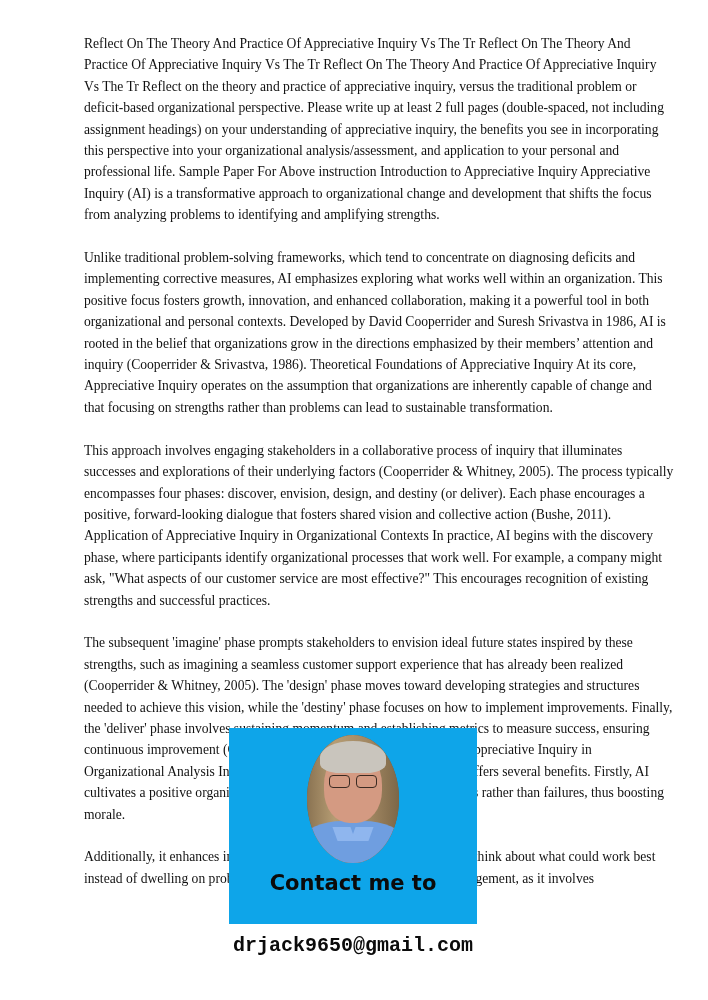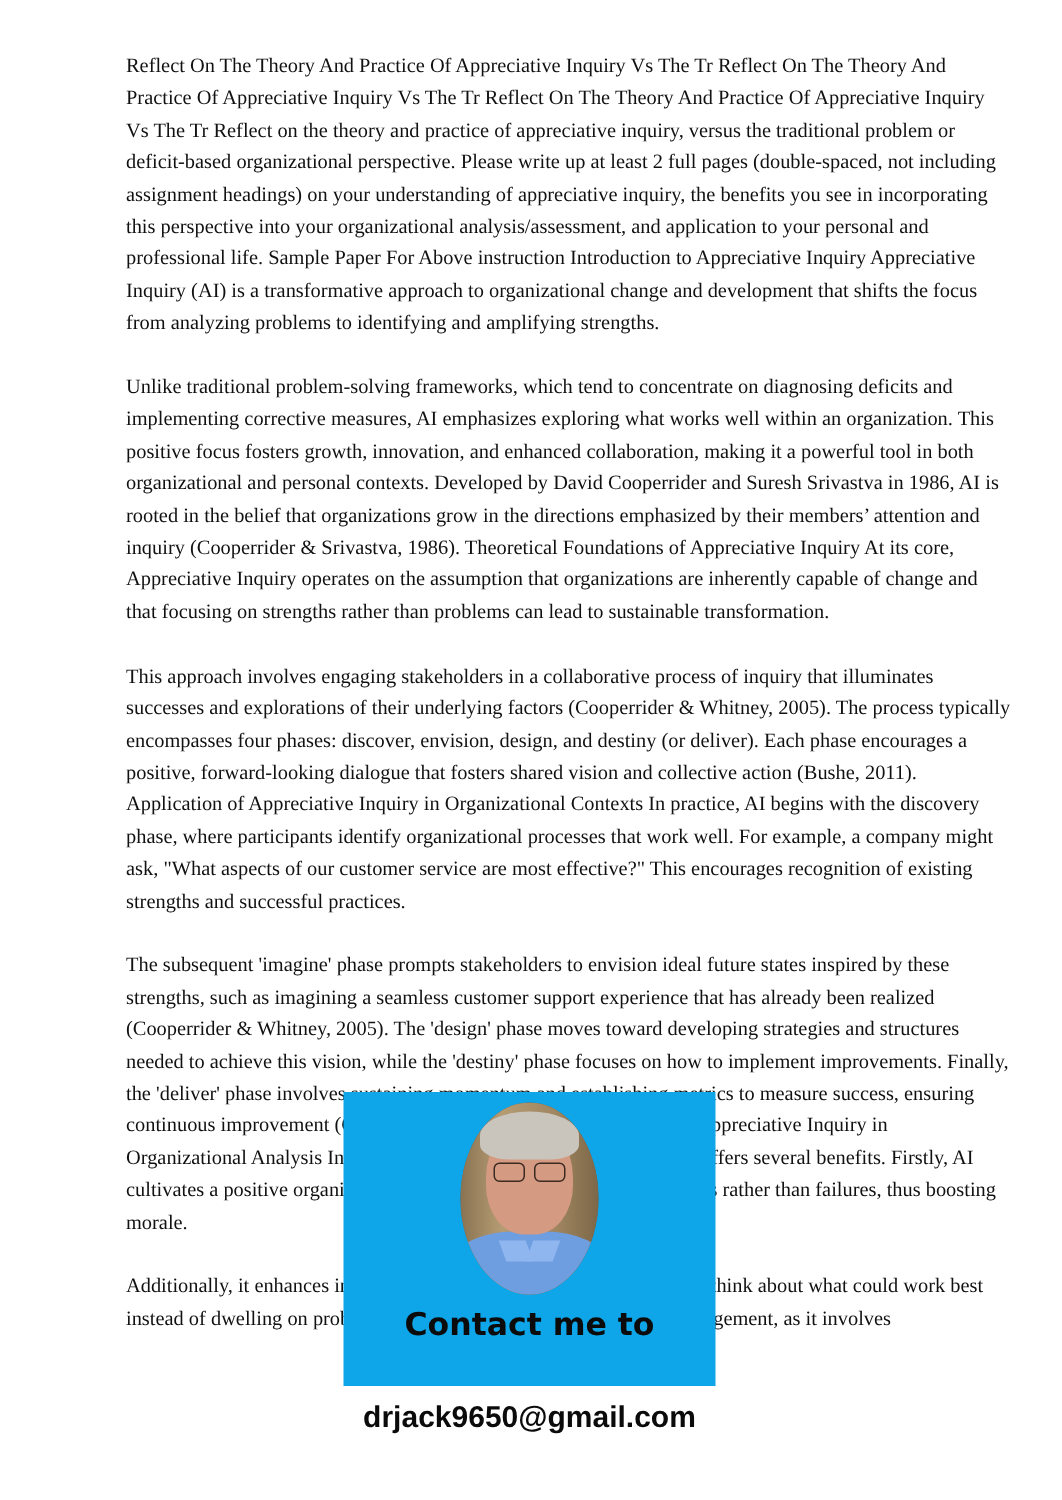--- a/index.html
+++ b/index.html
@@ -94,21 +94,21 @@
       font-weight: bold;
       font-size: 21px;
       line-height: 31px;
       color: #0b0b0b;
     }
     .promo-email {
       position: absolute;
       left: 0; right: 0;
       top: 206px;
       text-align: center;
-      font-family: Liberation Sans, sans-serif;
+      font-family: Liberation Mono, monospace;
       font-weight: bold;
       font-size: 20px;
       color: #0b0b0b;
     }
   </style>
 </head>
 <body>
 
 <div class="doc">
   <p>Reflect On The Theory And Practice Of Appreciative Inquiry Vs The Tr Reflect On The Theory And Practice Of Appreciative Inquiry Vs The Tr Reflect On The Theory And Practice Of Appreciative Inquiry Vs The Tr Reflect on the theory and practice of appreciative inquiry, versus the traditional problem or deficit-based organizational perspective. Please write up at least 2 full pages (double-spaced, not including assignment headings) on your understanding of appreciative inquiry, the benefits you see in incorporating this perspective into your organizational analysis/assessment, and application to your personal and professional life. Sample Paper For Above instruction Introduction to Appreciative Inquiry Appreciative Inquiry (AI) is a transformative approach to organizational change and development that shifts the focus from analyzing problems to identifying and amplifying strengths.</p>

